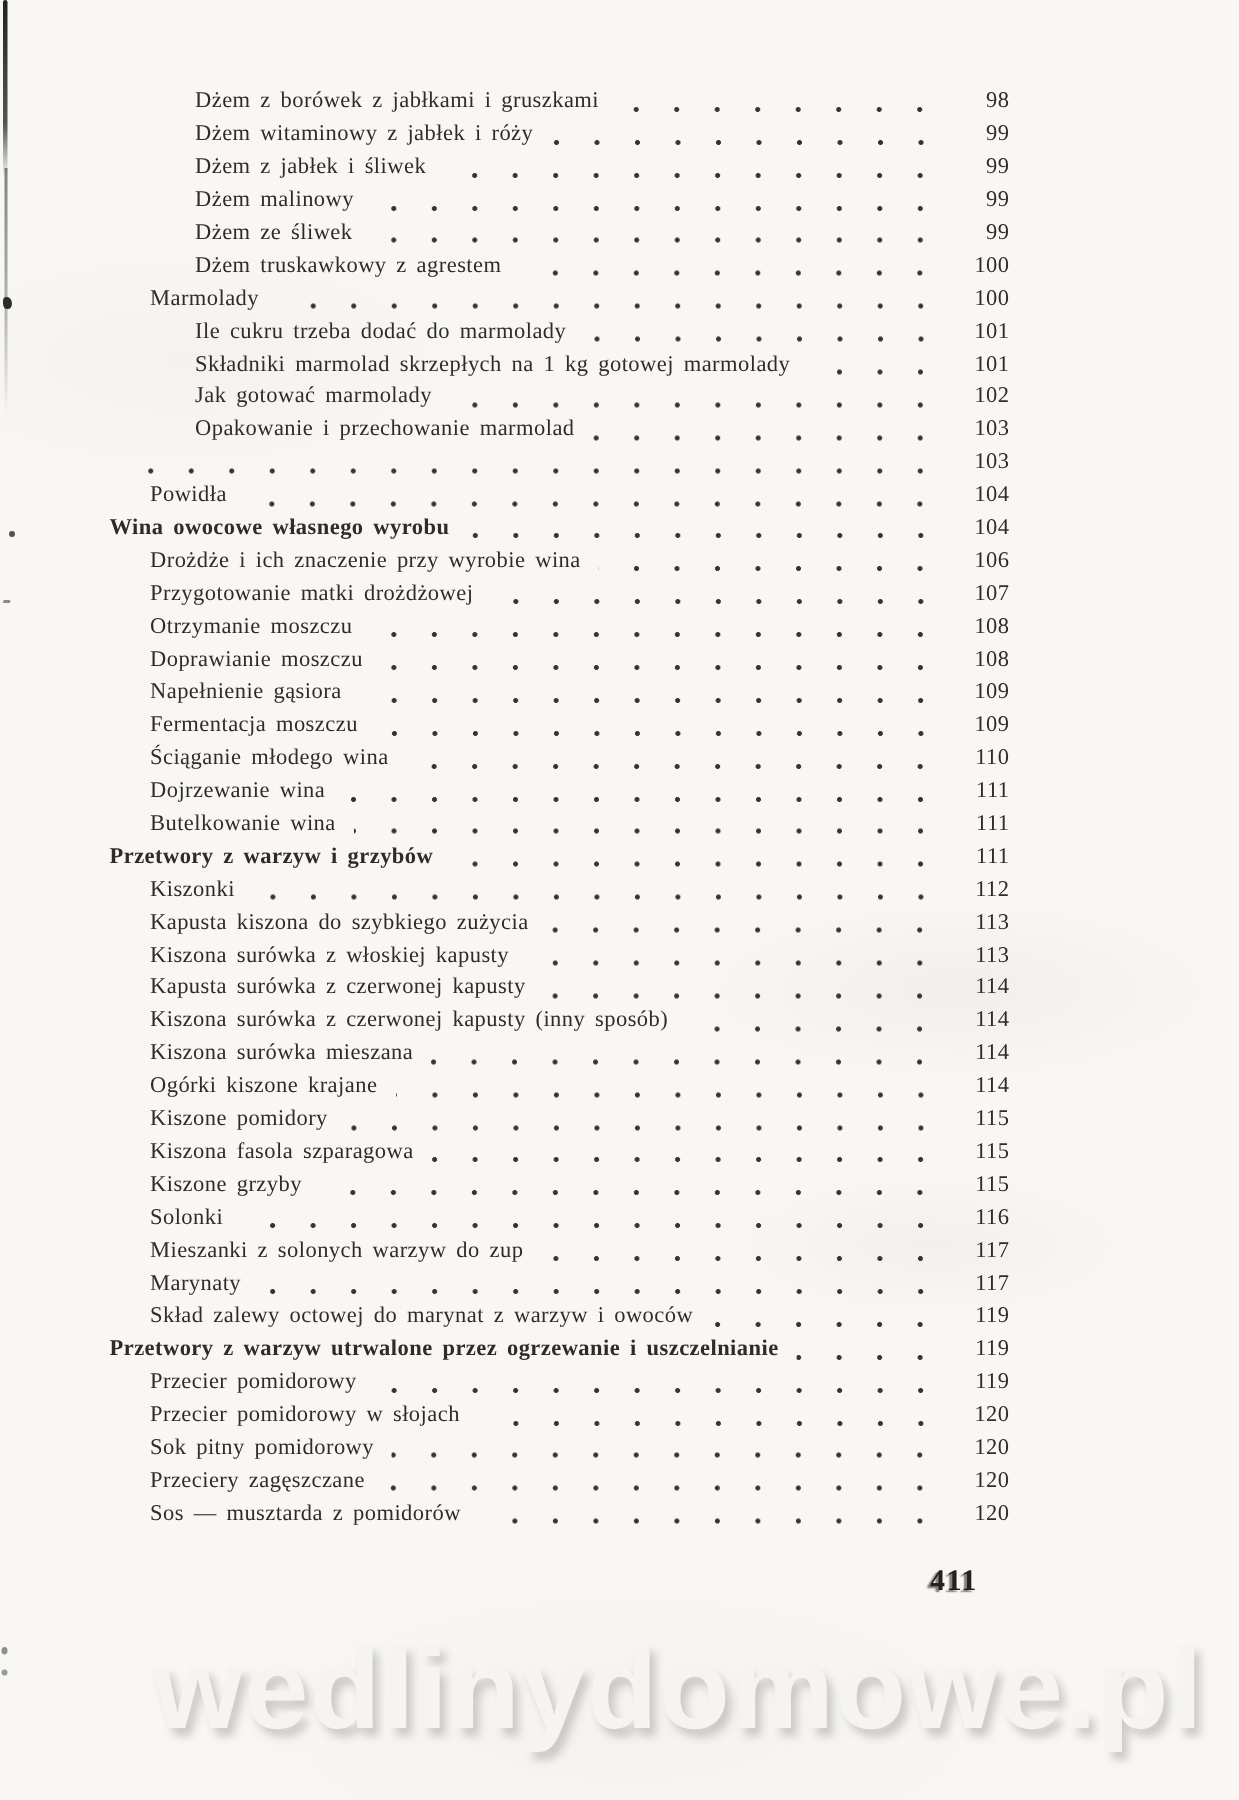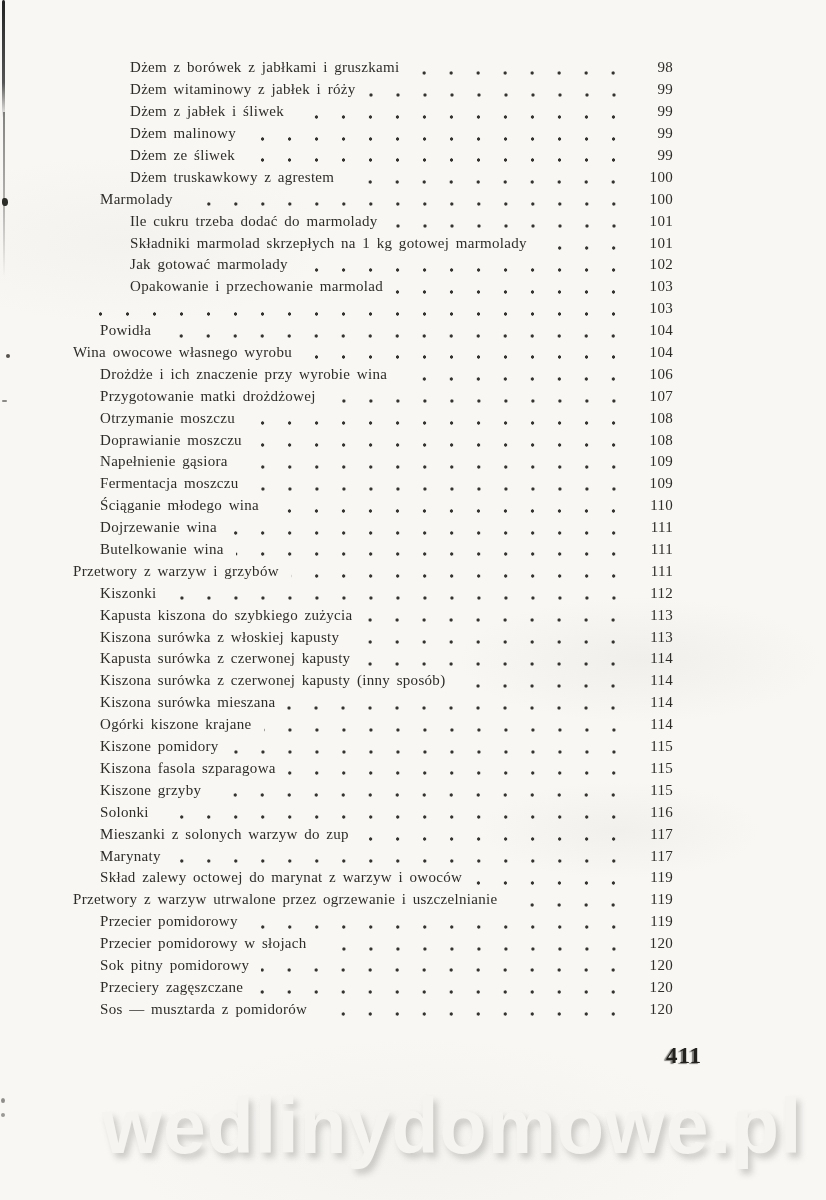--- a/index.html
+++ b/index.html
@@ -46,44 +46,44 @@
   }
   .row {
     display: flex;
     align-items: center;
     height: 21.9px;
     font-size: 15px;
     letter-spacing: 0.3px;
     word-spacing: 2.5px;
   }
   .row .label { white-space: nowrap; }
-  .row.indent-0 .label { padding-left: 0; }
+  .row.indent-0 .label { padding-left: 0; font-weight: bold; }
   .row.indent-1 .label { padding-left: 27px; }
   .row.indent-2 .label { padding-left: 57px; }
   .row .leader {
     flex: 1 1 auto;
     align-self: stretch;
     margin: 0 10px 0 12px;
     background-image: radial-gradient(circle, #35332e 1.4px, rgba(0,0,0,0) 1.9px);
     background-size: 27px 6px;
     background-repeat: repeat-x;
     background-position: right 2px bottom 3px;
   }
   .row .pg {
     flex: 0 0 34px;
     text-align: right;
     white-space: nowrap;
   }
 
   
   .folio {
     position: absolute;
-    left: 664px; top: 1043px;
-    width: 40px; text-align: center;
-    font-size: 23px; font-weight: bold;
+    left: 620px; top: 1043px;
+    width: 40px; text-align: left;
+    font-size: 20px; font-weight: bold;
     letter-spacing: 1px;
     color: #23211d;
     text-shadow: -2px 1px 1px rgba(30,30,28,0.55);
   }
 
   
   .watermark {
     position: absolute;
     left: 102px; top: 1082px;
     font-family: "Liberation Sans", sans-serif;

